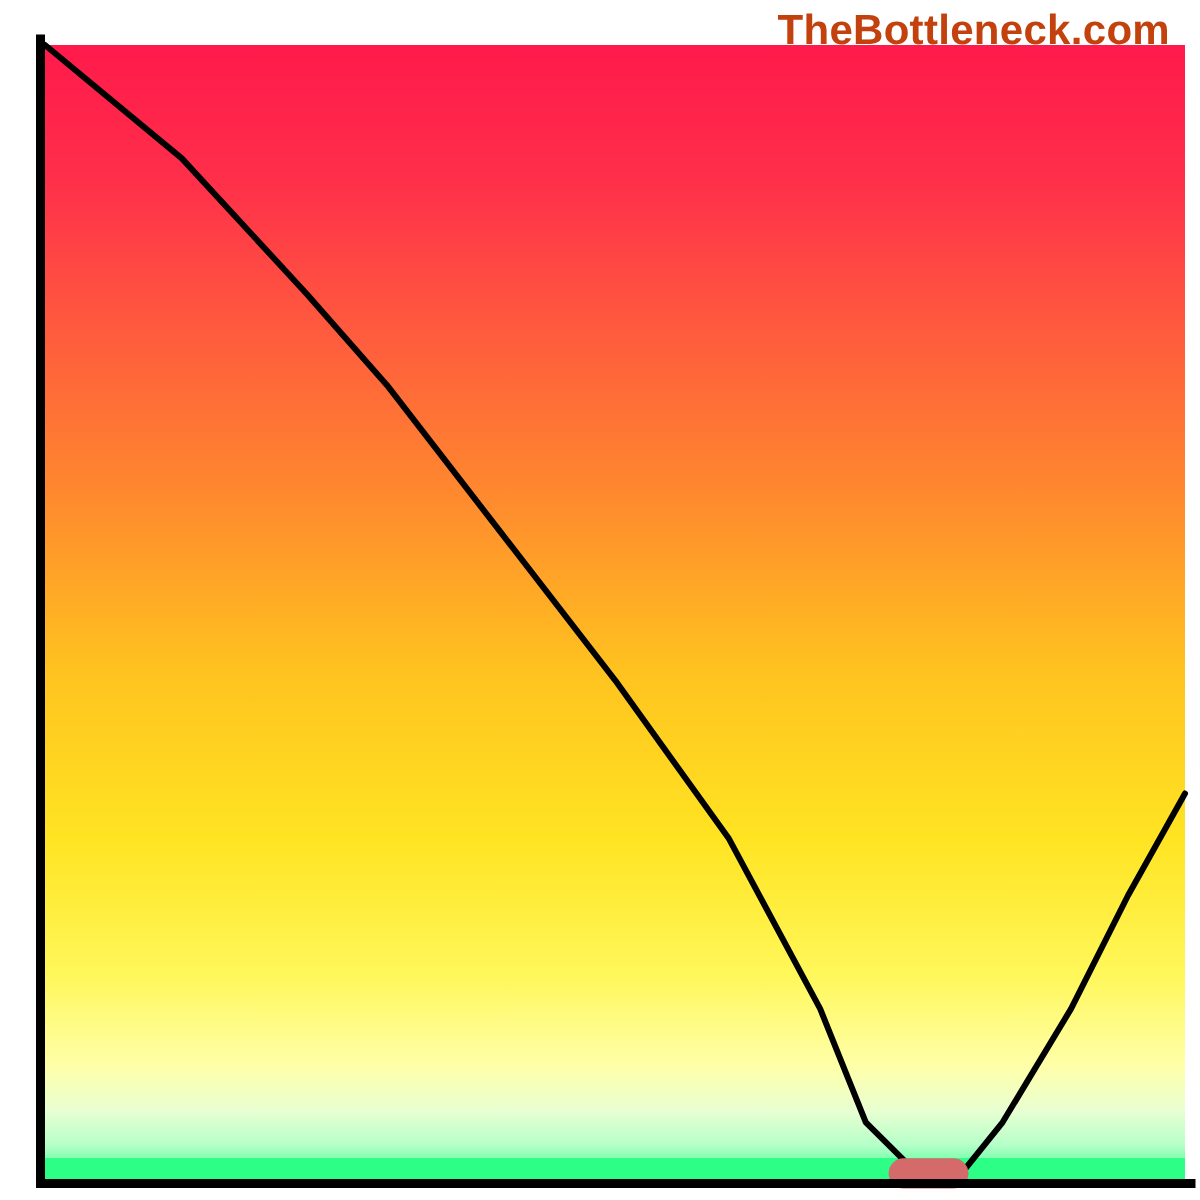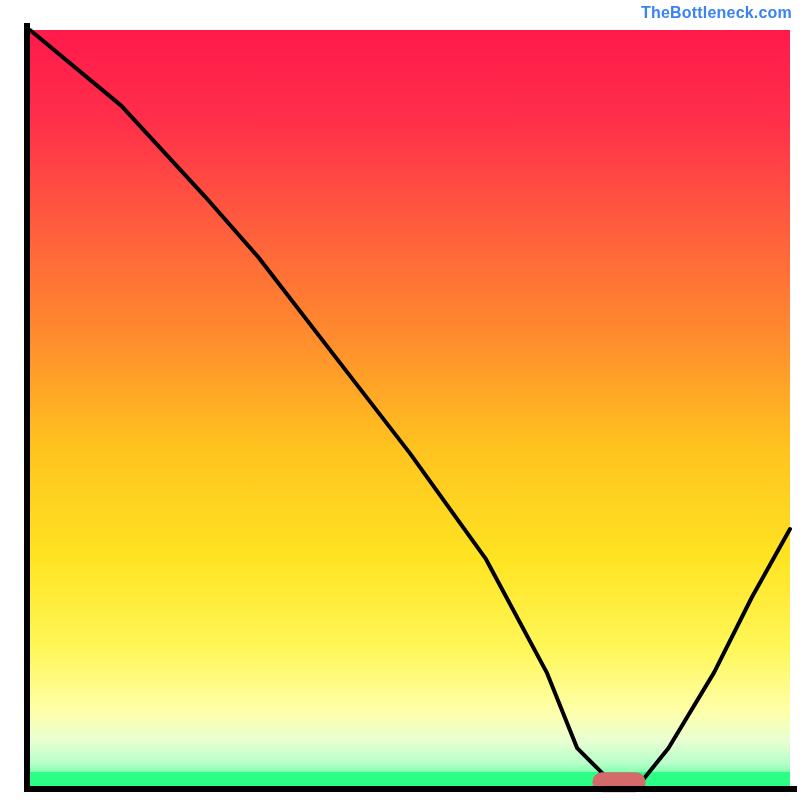--- a/index.html
+++ b/index.html
@@ -11,24 +11,24 @@
     font-family: Arial, Helvetica, sans-serif;
   }
   .container {
     position: relative;
     width: 800px;
     height: 800px;
   }
   .watermark {
     position: absolute;
     top: 4px;
-    right: 8px;
-    font-size: 16px;
+    right: 20px;
+    font-size: 28px;
     font-weight: 600;
-    color: #3b82f6;
+    color: #c2410c;
     letter-spacing: 0.2px;
     z-index: 10;
   }
   svg {
     position: absolute;
     top: 0;
     left: 0;
   }
 </style>
 </head>

